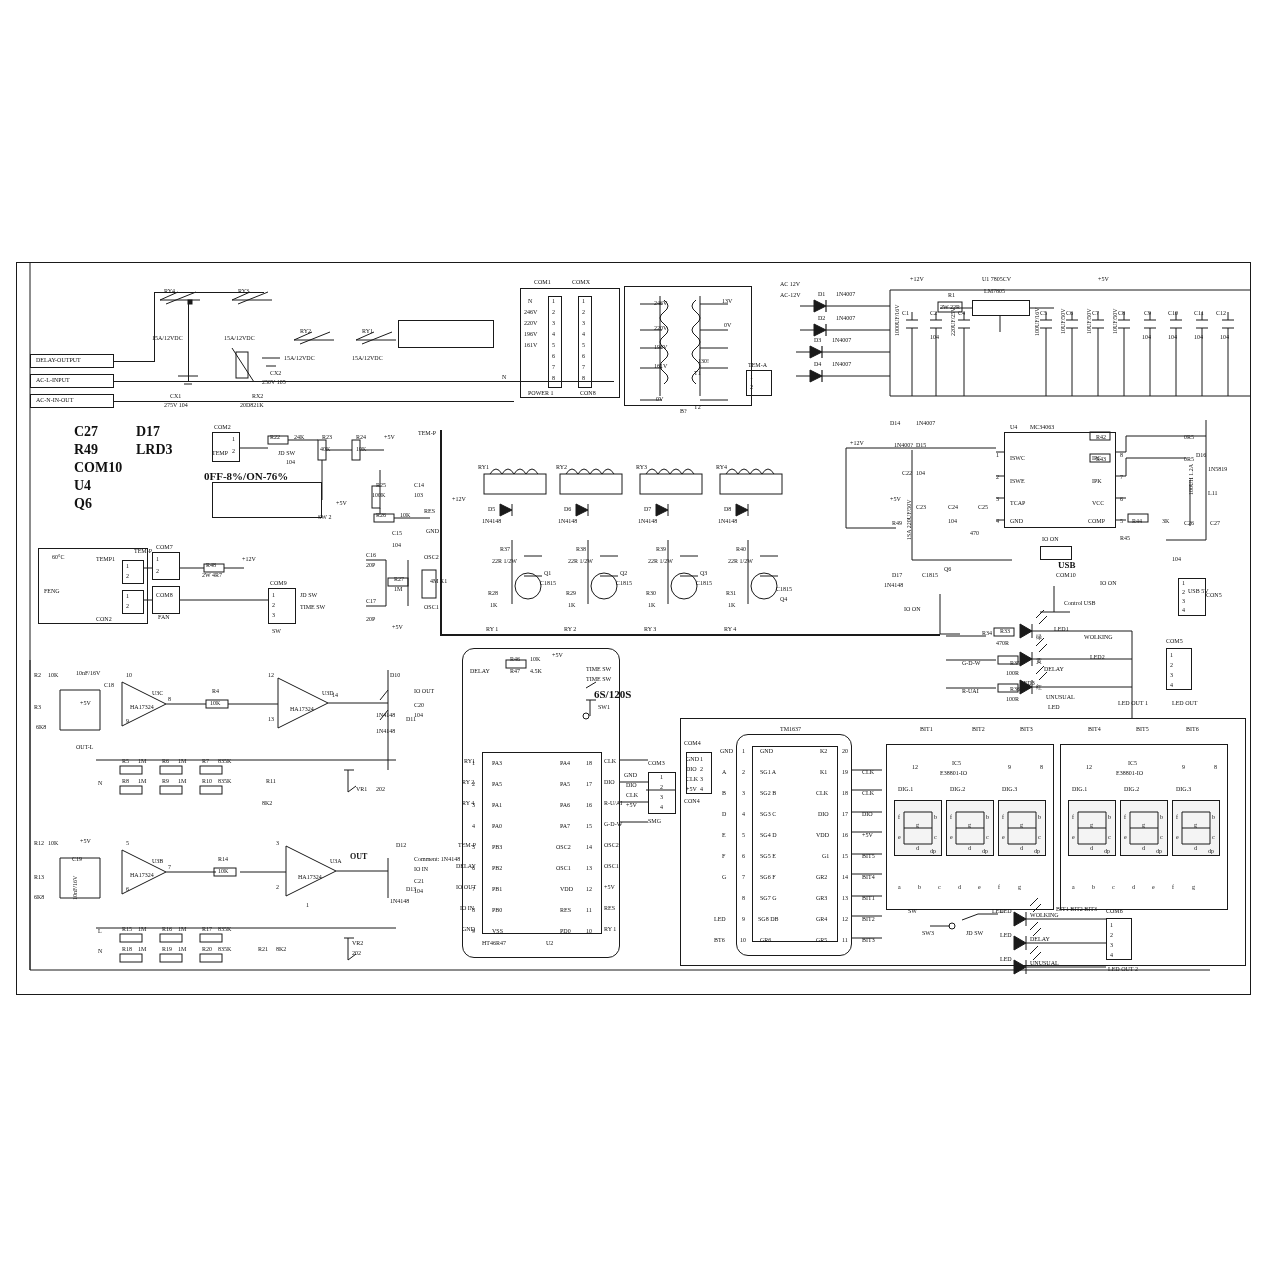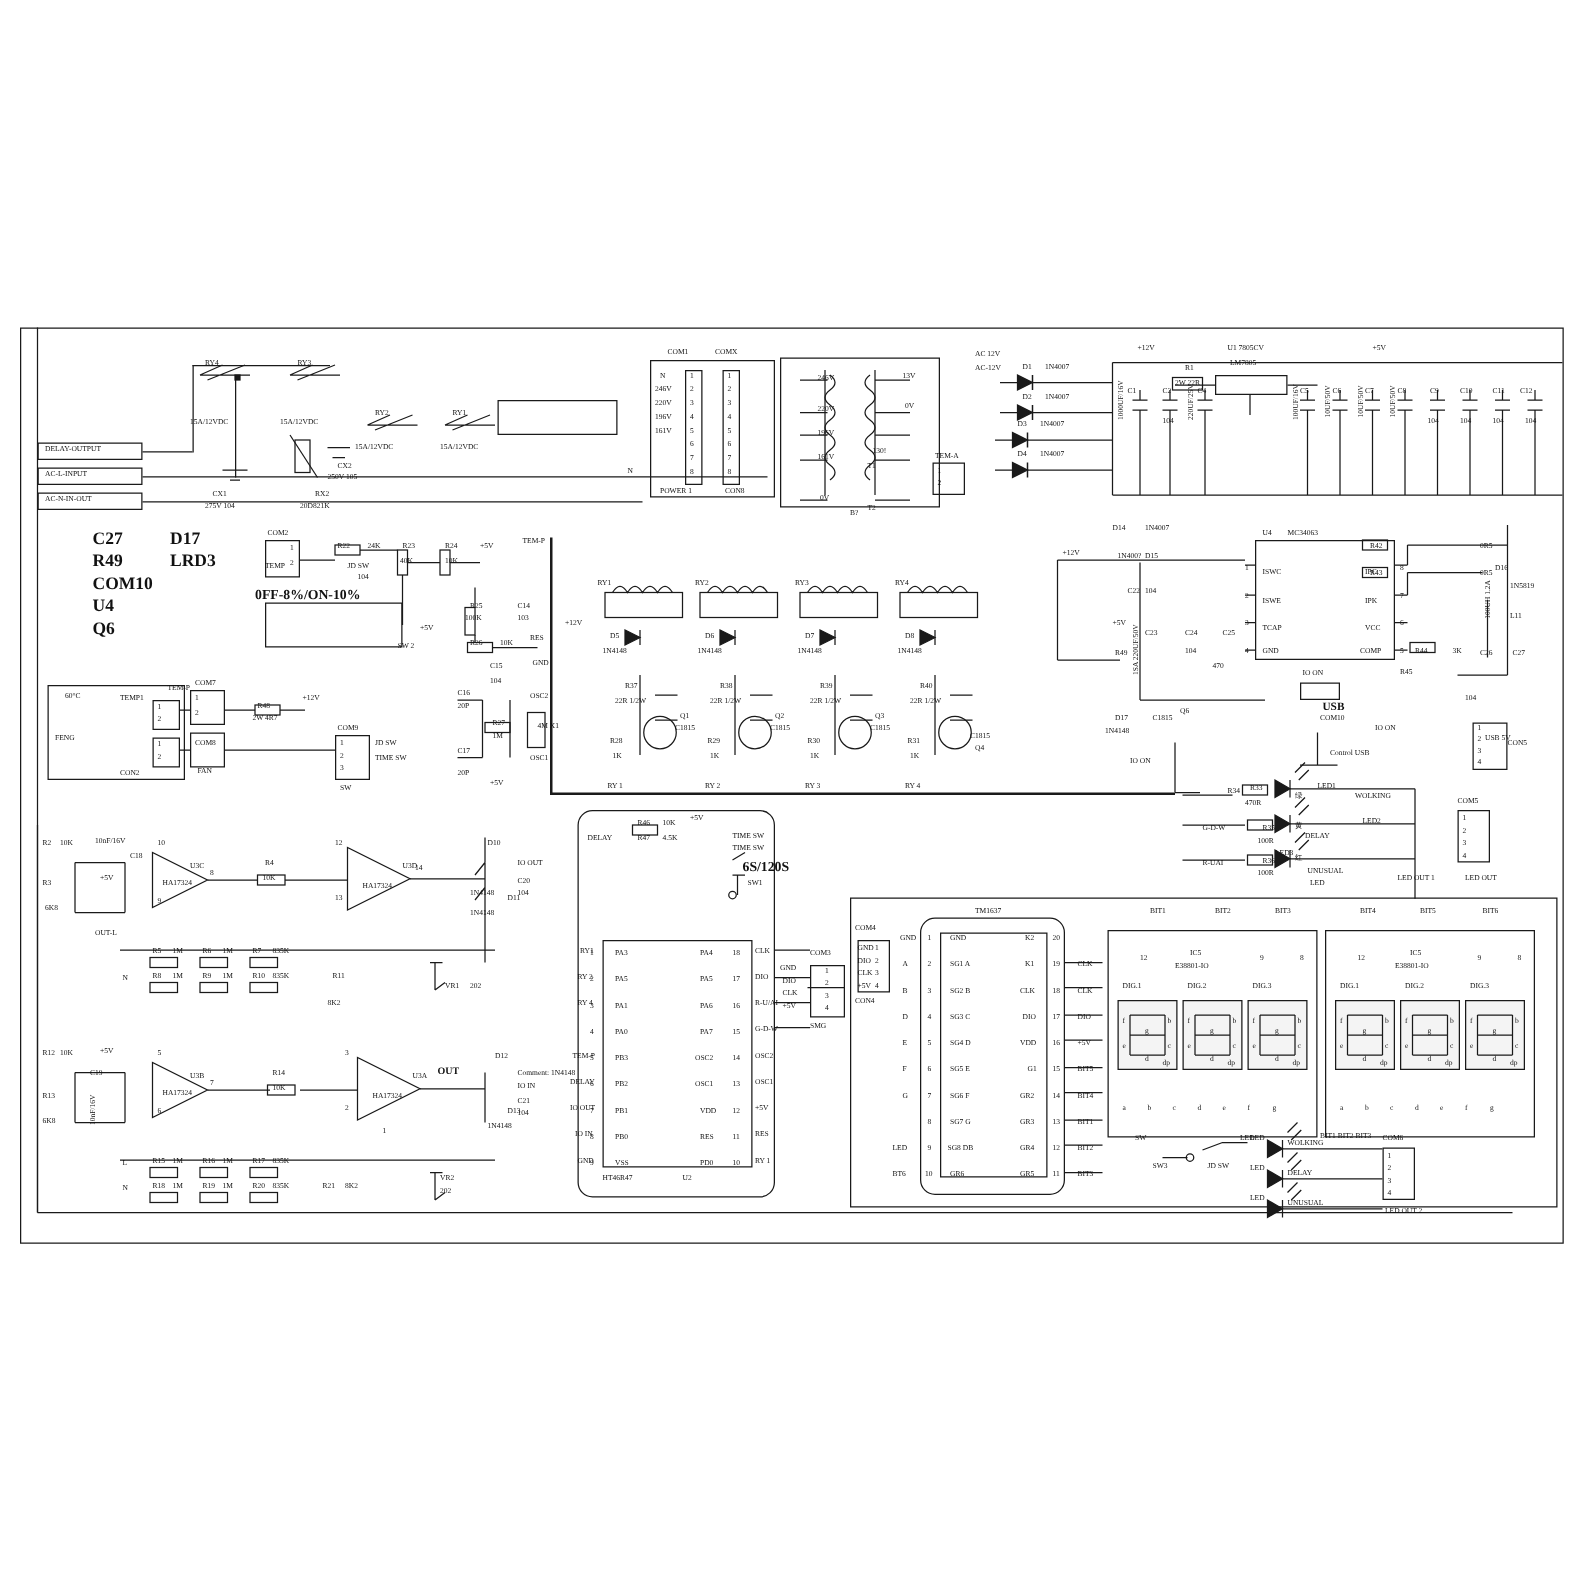--- a/index.html
+++ b/index.html
@@ -368,21 +368,21 @@
   <div class="lbl s6" style="left:486px;top:626px;">RY 1</div>
   <div class="lbl s6" style="left:564px;top:626px;">RY 2</div>
   <div class="lbl s6" style="left:644px;top:626px;">RY 3</div>
   <div class="lbl s6" style="left:724px;top:626px;">RY 4</div>
   <div class="lbl s6" style="left:452px;top:496px;">+12V</div>
 
   <div class="line h2" style="left:440px;top:634px;width:500px;"></div>
   <div class="line v2" style="left:440px;top:430px;height:206px;"></div>
 
   <div class="box" style="left:212px;top:482px;width:110px;height:36px;"></div>
-  <div class="lbl s11 b" style="left:204px;top:470px;">0FF-8%/ON-10%</div>
+  <div class="lbl s11 b" style="left:204px;top:470px;">0FF-8%/ON-76%</div>
   <div class="box" style="left:212px;top:432px;width:28px;height:30px;"></div>
   <div class="lbl s6" style="left:214px;top:424px;">COM2</div>
   <div class="lbl s6" style="left:232px;top:436px;">1</div>
   <div class="lbl s6" style="left:232px;top:448px;">2</div>
   <div class="lbl s6" style="left:212px;top:450px;">TEMP</div>
   <div class="lbl s6" style="left:278px;top:450px;">JD SW</div>
   <div class="lbl s6" style="left:270px;top:434px;">R22</div>
   <div class="lbl s6" style="left:294px;top:434px;">24K</div>
   <div class="lbl s6" style="left:286px;top:459px;">104</div>
   <div class="lbl s6" style="left:322px;top:434px;">R23</div>

